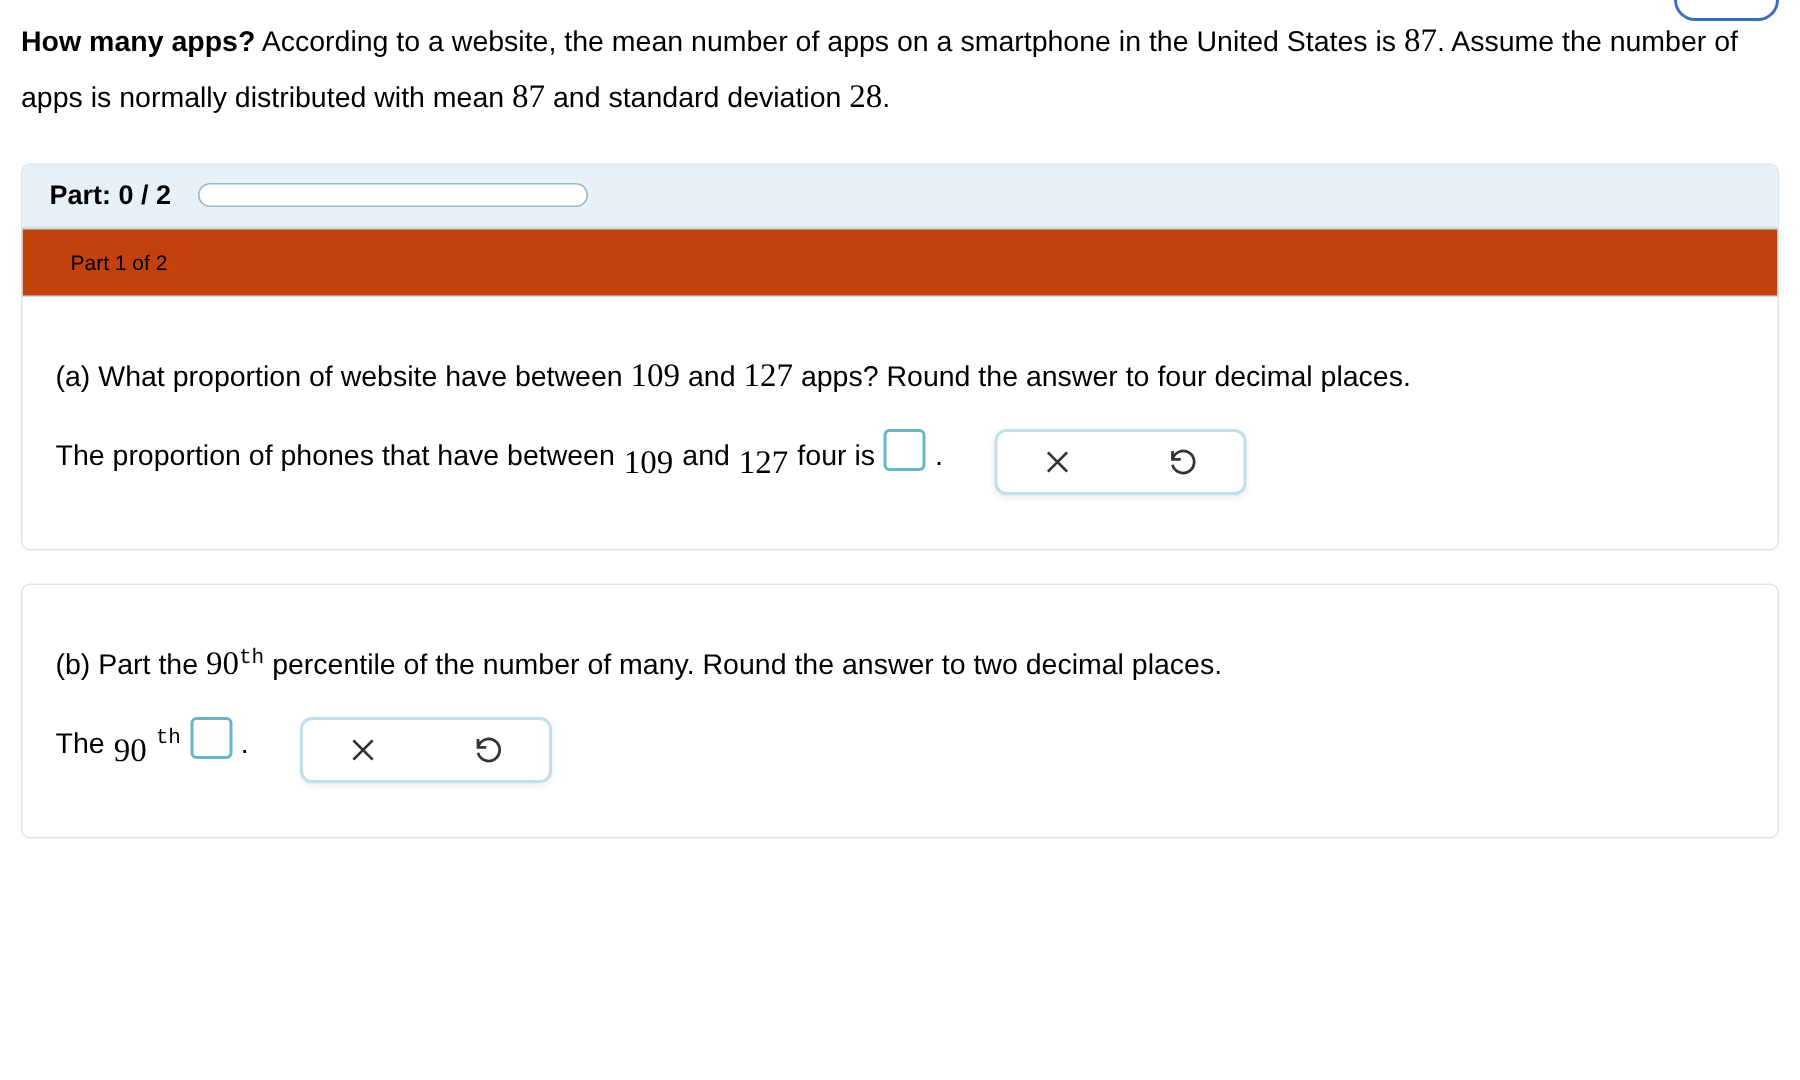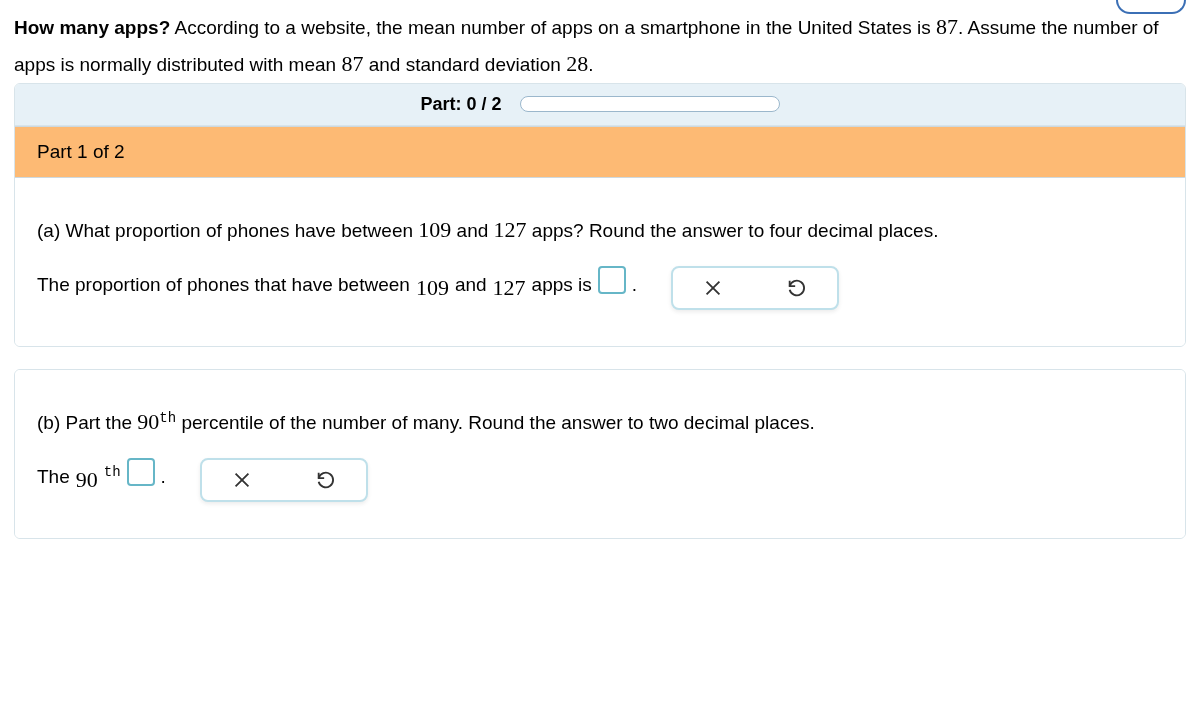--- a/index.html
+++ b/index.html
@@ -4,50 +4,49 @@
 <style>
   * { box-sizing: border-box; margin: 0; padding: 0; }
   body {
     font-family: Verdana, Arial, sans-serif;
     font-size: 19px;
     color: #000;
     background: #fff;
     padding: 8px 14px 40px 14px;
     width: 1200px;
   }
-  .question-stem { line-height: 1.7; }
+  .question-stem { line-height: 1.7; margin-bottom: 26px; }
   .question-stem .bold { font-weight: bold; }
   .num { font-family: "Times New Roman", serif; font-size: 22px; }
   .sup { font-family: Liberation Mono, monospace; font-size: 14px; vertical-align: super; }
   .panel { border: 1px solid #d8e4ea; border-radius: 6px; margin-bottom: 22px; overflow: hidden; }
   .progress-bar-row {
     background: #e7f1f7;
     padding: 10px 18px;
     display: flex;
     align-items: center;
     gap: 18px;
     border-bottom: 1px solid #d8e4ea;
-    justify-content: center;
   }
   .progress-label { font-weight: bold; font-size: 18px; }
   .progress-track {
     width: 260px; height: 16px;
     border: 1px solid #9bb7cc;
     border-radius: 8px;
     background: #fff;
     overflow: hidden;
   }
   .progress-fill {
     height: 100%;
     background: #5a8fce;
   }
   .part-header {
-    background: #fdba74;
-    padding: 14px 22px;
-    font-size: 19px;
+    background: #c2410c;
+    padding: 14px 32px;
+    font-size: 14px;
     border-top: 1px solid #cdd9e0;
     border-bottom: 1px solid #cdd9e0;
   }
   .part-body {
     background: #fff;
     padding: 30px 22px 36px 22px;
     line-height: 2.0;
   }
   .answer-line { display: flex; align-items: flex-start; flex-wrap: wrap; gap: 6px; margin-top: 14px; }
   .answer-box {
@@ -97,28 +96,28 @@
 <div class="panel">
   <div class="progress-bar-row">
     <span class="progress-label">Part: 0 / 2</span>
     <div class="progress-track">
       <div class="progress-fill" style="width:0%"></div>
     </div>
   </div>
   <div class="part-header">Part 1 of 2</div>
   <div class="part-body">
     <div>
-      <span>(a) What proportion of phones have between </span><span class="num">109</span><span> and </span><span class="num">127</span><span> apps? Round the answer to four decimal places.</span>
+      <span>(a) What proportion of website have between </span><span class="num">109</span><span> and </span><span class="num">127</span><span> apps? Round the answer to four decimal places.</span>
     </div>
     <div class="answer-line">
       <span>The proportion of phones that have between </span>
         <span class="num">109</span>
         <span> and </span>
         <span class="num">127</span>
-        <span> apps is </span>
+        <span> four is </span>
       <span class="answer-box"></span>
       <span>.</span>
       <span class="toolbox">
         <span class="icon-btn">
           <svg viewBox="0 0 24 24">
               <path d="M5 5 L19 19 M19 5 L5 19"></path>
             </svg>
         </span>
         <span class="icon-btn">
           <svg viewBox="0 0 24 24">

